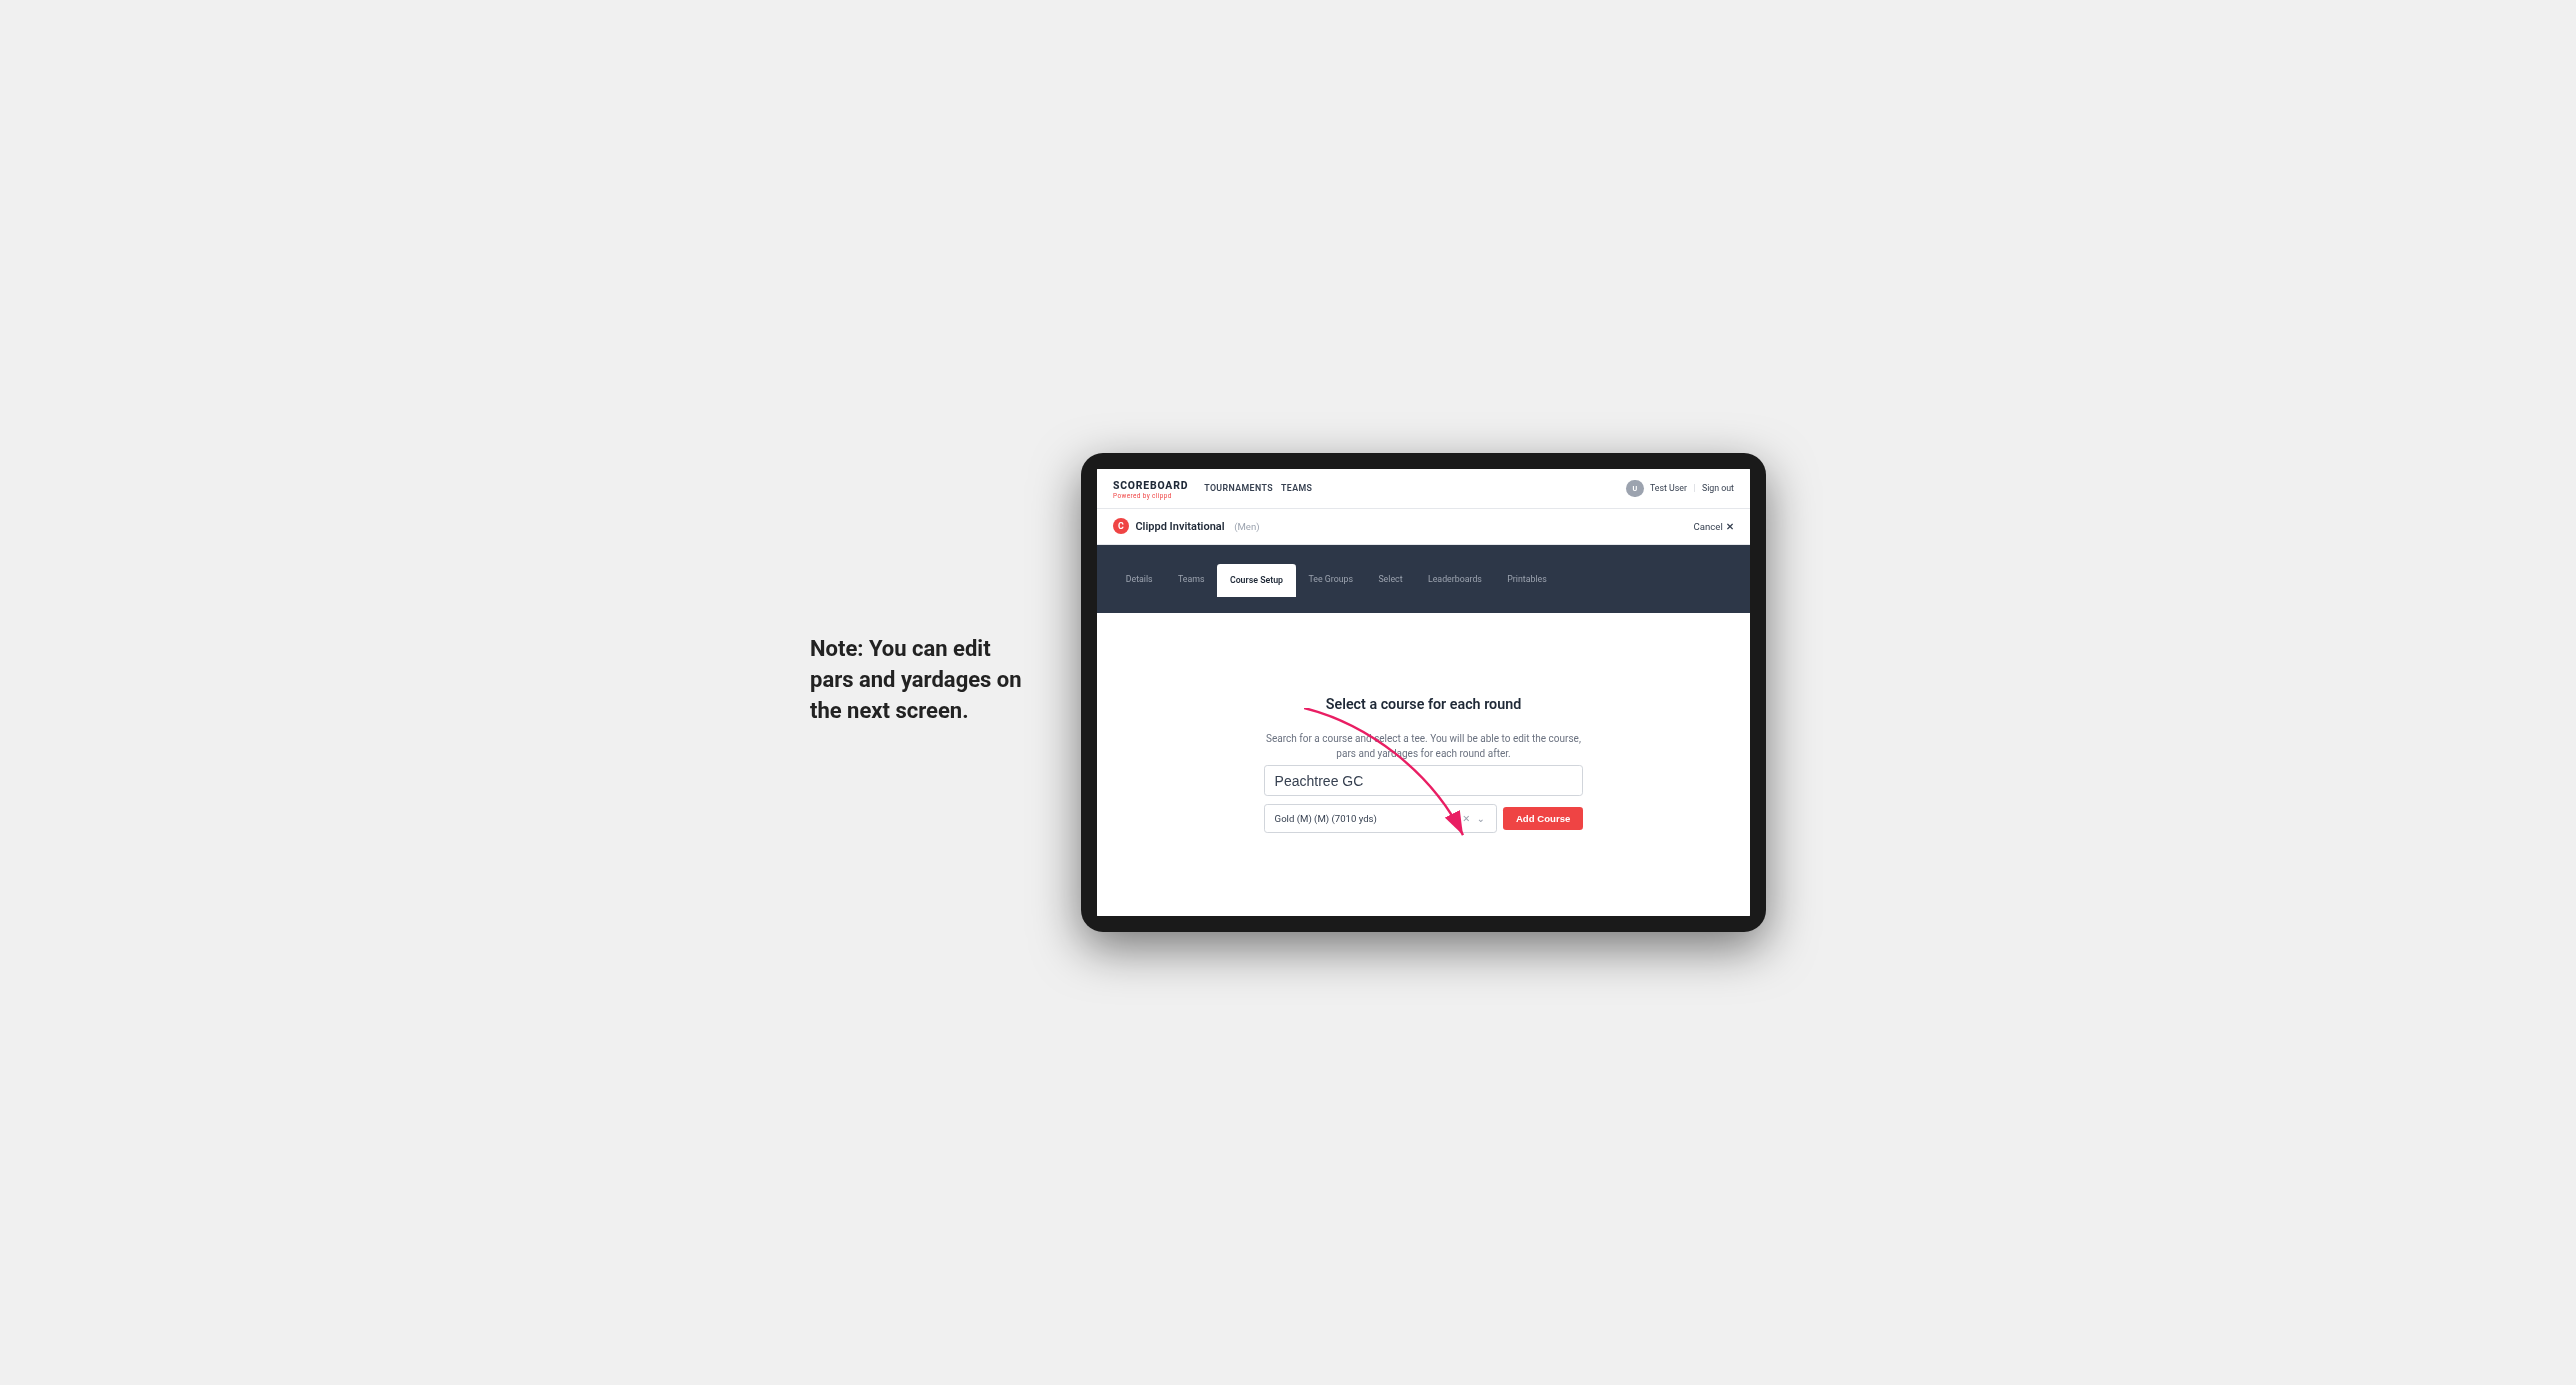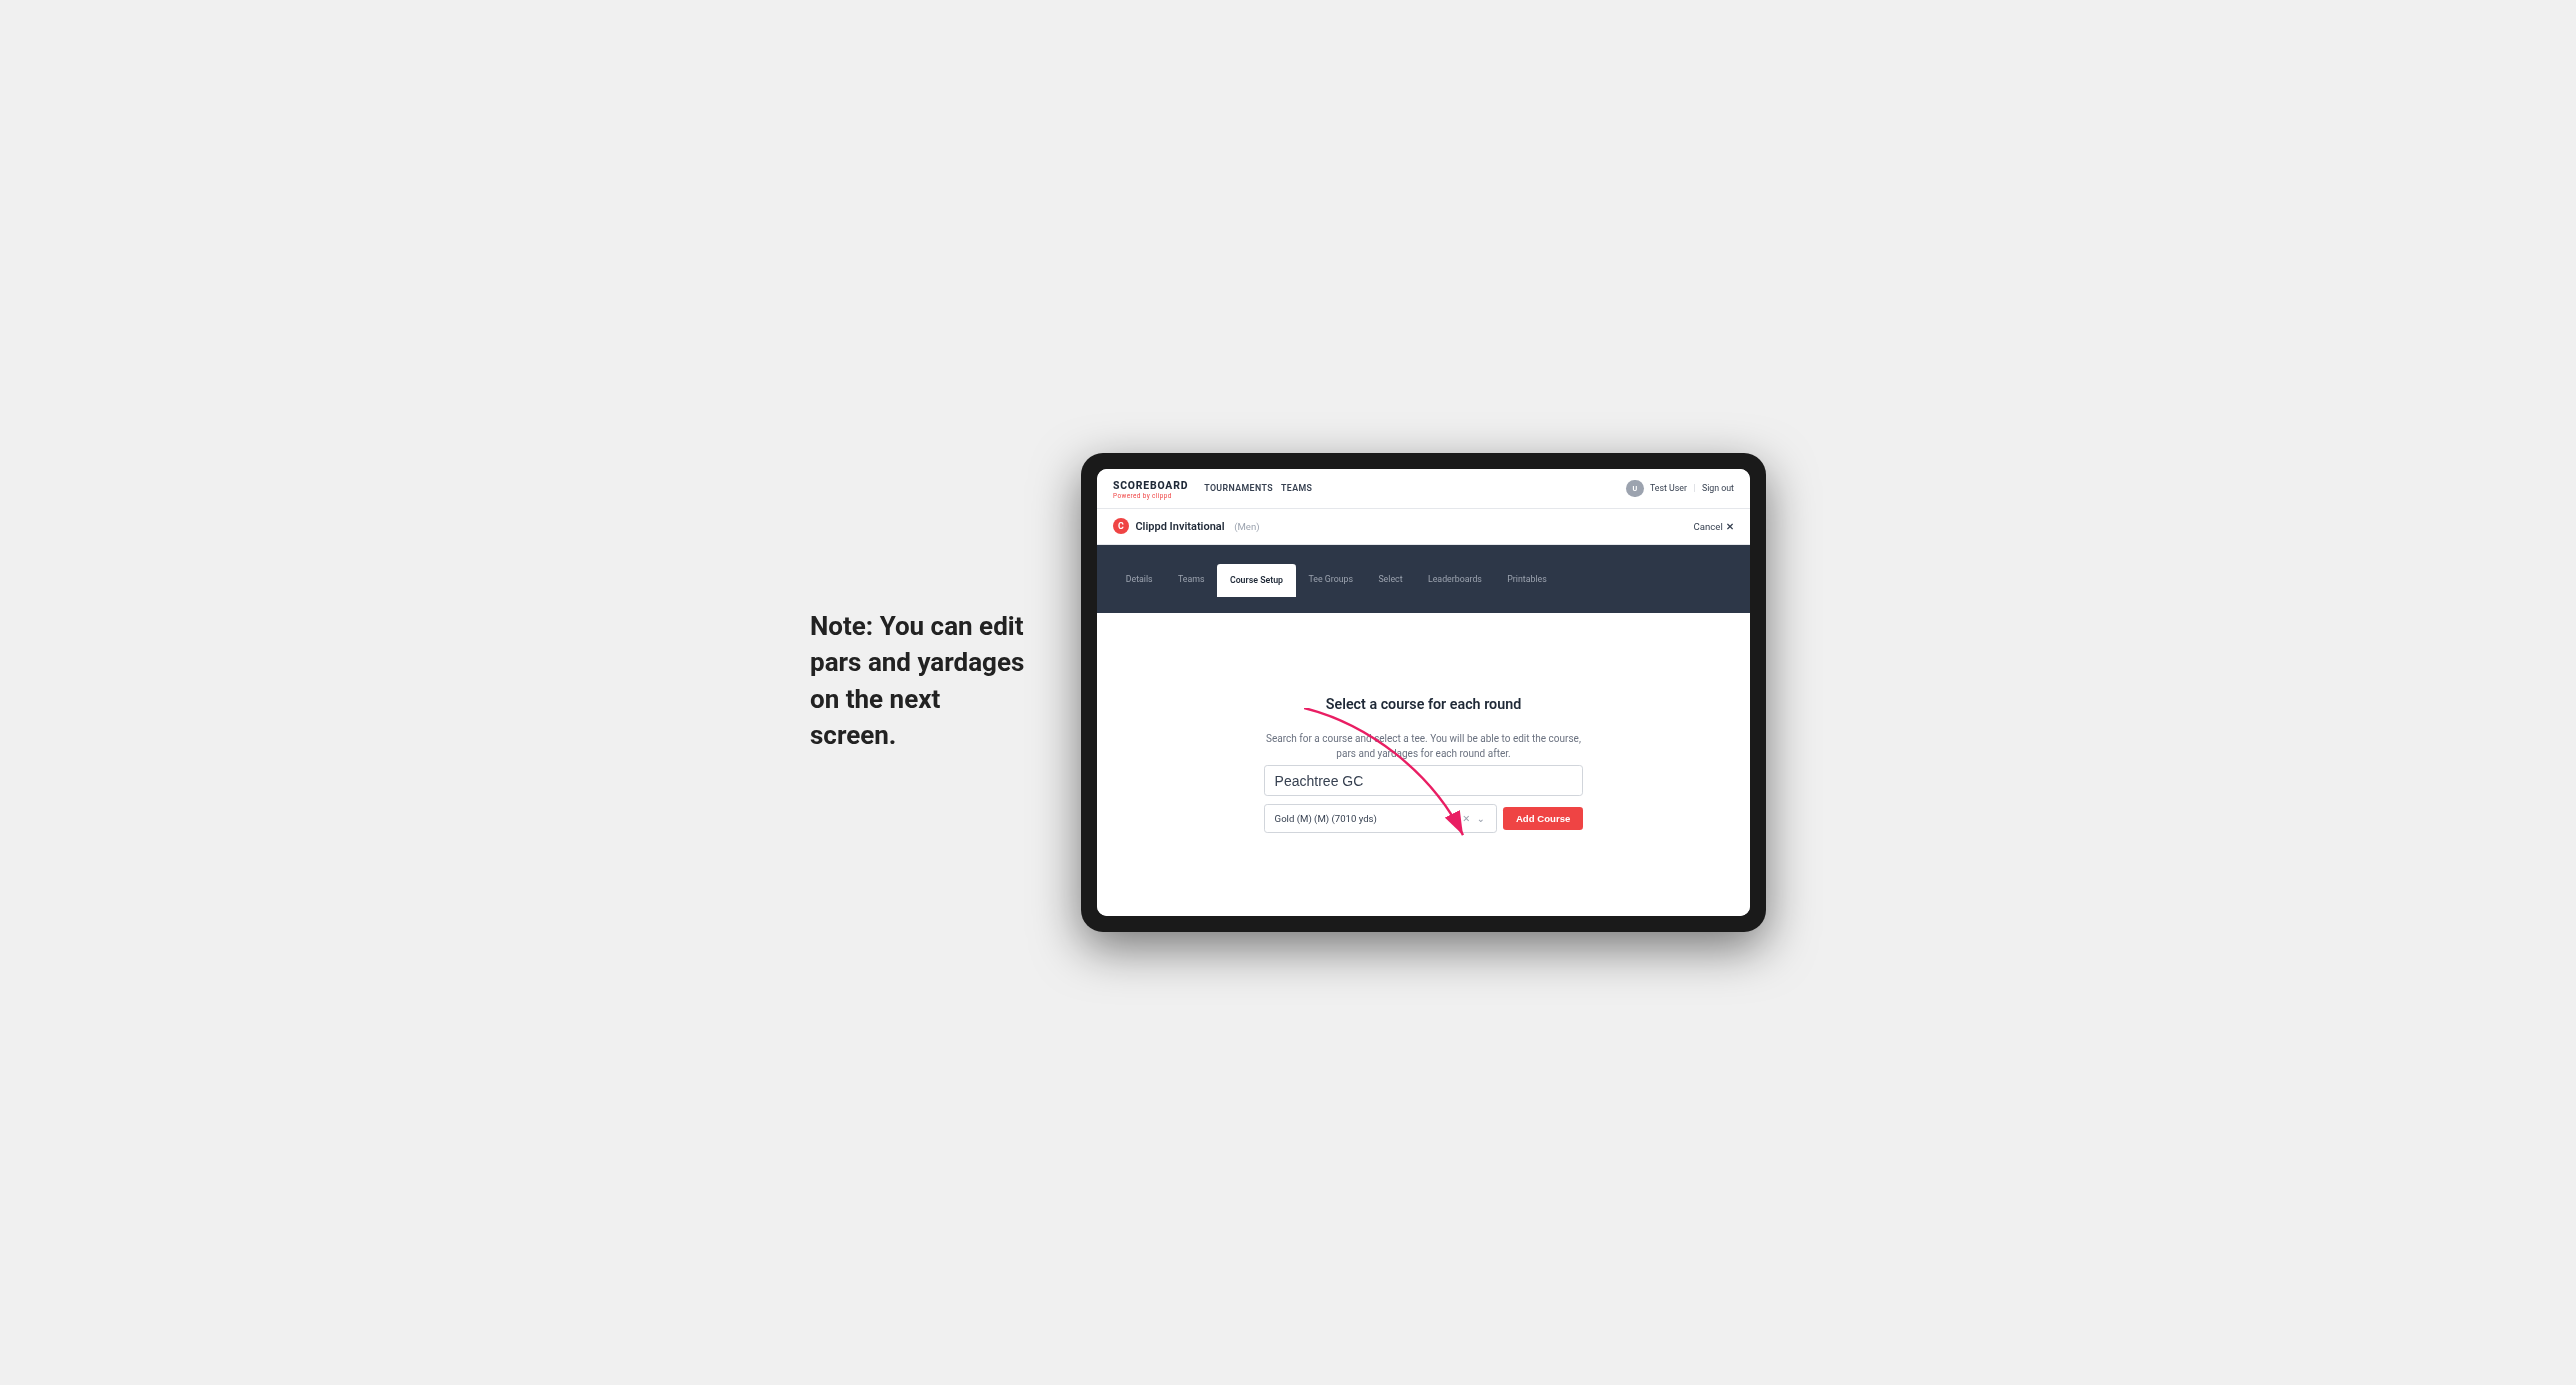--- a/index.html
+++ b/index.html
@@ -32,40 +32,40 @@
       line-height: 1.4;
       color: #222;
       margin-bottom: 24px;
     }
 
     .annotation-text p strong {
       font-weight: 700;
     }
 
     .annotation-text .note {
-      font-size: 26px;
+      font-size: 22px;
       font-weight: 700;
       color: #222;
       line-height: 1.4;
     }
 
     
     .tablet-device {
       width: 685px;
       background: #1a1a1a;
       border-radius: 22px;
       padding: 16px;
       box-shadow: 0 16px 48px rgba(0,0,0,0.5);
       position: relative;
       flex-shrink: 0;
     }
 
     .tablet-screen {
       background: white;
-      border-radius: 10px;
+      border-radius: 1px;
       overflow: hidden;
       width: 100%;
     }
 
     
     .navbar {
       background: white;
       border-bottom: 0.8px solid #e5e7eb;
       padding: 8px 16px;
       display: flex;

